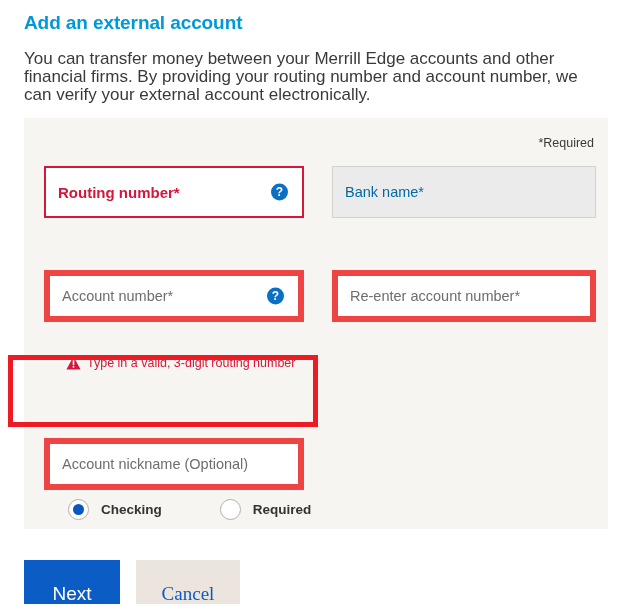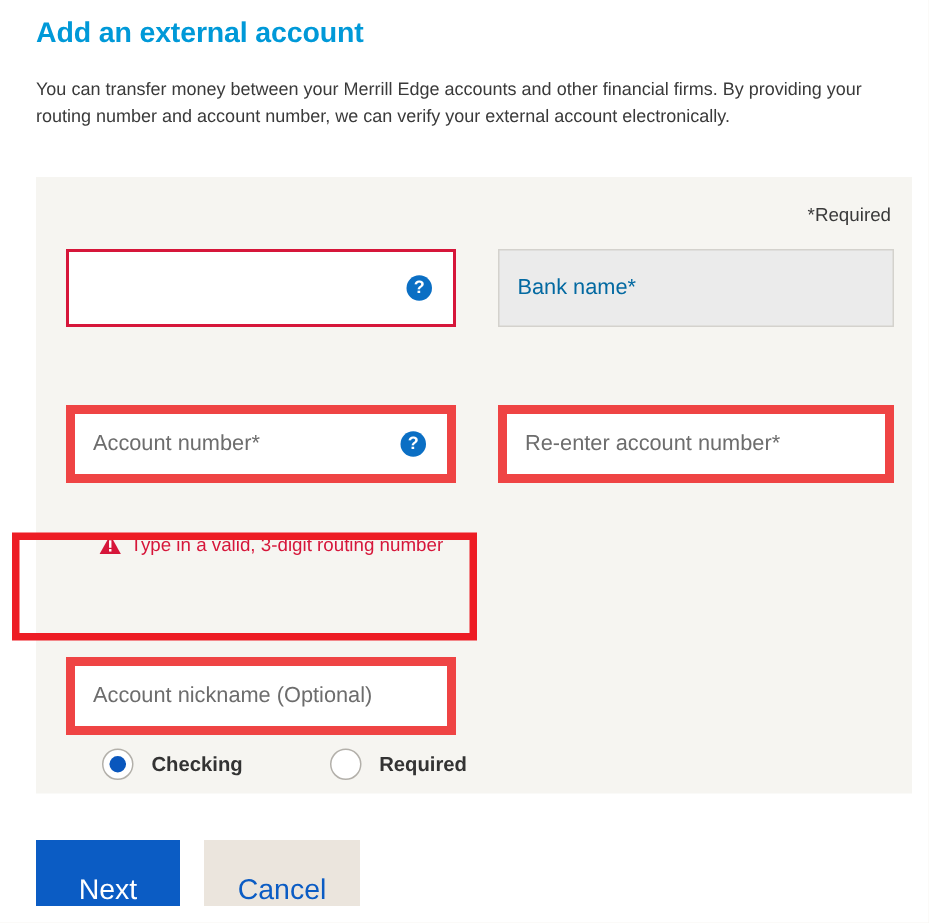--- a/index.html
+++ b/index.html
@@ -25,21 +25,21 @@
     font-weight: bold;
     color: #0099d8;
     letter-spacing: -0.1px;
   }
 
   .intro-text {
     position: absolute;
     left: 24px;
     top: 50px;
     width: 566px;
-    font-size: 12px;
+    font-size: 17px;
     line-height: 18px;
     color: #3a3a3a;
   }
 
   
   .form-panel {
     position: absolute;
     left: 24px;
     top: 118px;
     width: 584px;
@@ -222,36 +222,38 @@
     width: 96px;
     background: #0b5cc4;
     color: #ffffff;
   }
   .btn-cancel {
     left: 136px;
     top: 560px;
     width: 104px;
     background: #ebe5dd;
     color: #0b5cc4;
+    font-family: Liberation Serif, serif;
   }
 </style>
 </head>
 <body>
 
 <div class="page-title">Add an external account</div>
 
 <div class="intro-text">You can transfer money between your Merrill Edge accounts and other financial firms. By providing your routing number and account number, we can verify your external account electronically.</div>
 
 <div class="form-panel">
 
   <div class="required-note">*Required</div>
 
   <div class="field-row row-routing">
 
     <div class="field field-left error">
+      <span class="field-label">Routing number*</span>
       <span class="help-icon">?</span>
     </div>
 
     <div class="field field-right disabled">
       <span class="field-label">Bank name*</span>
     </div>
 
   </div>
 
   <div class="error-message">

